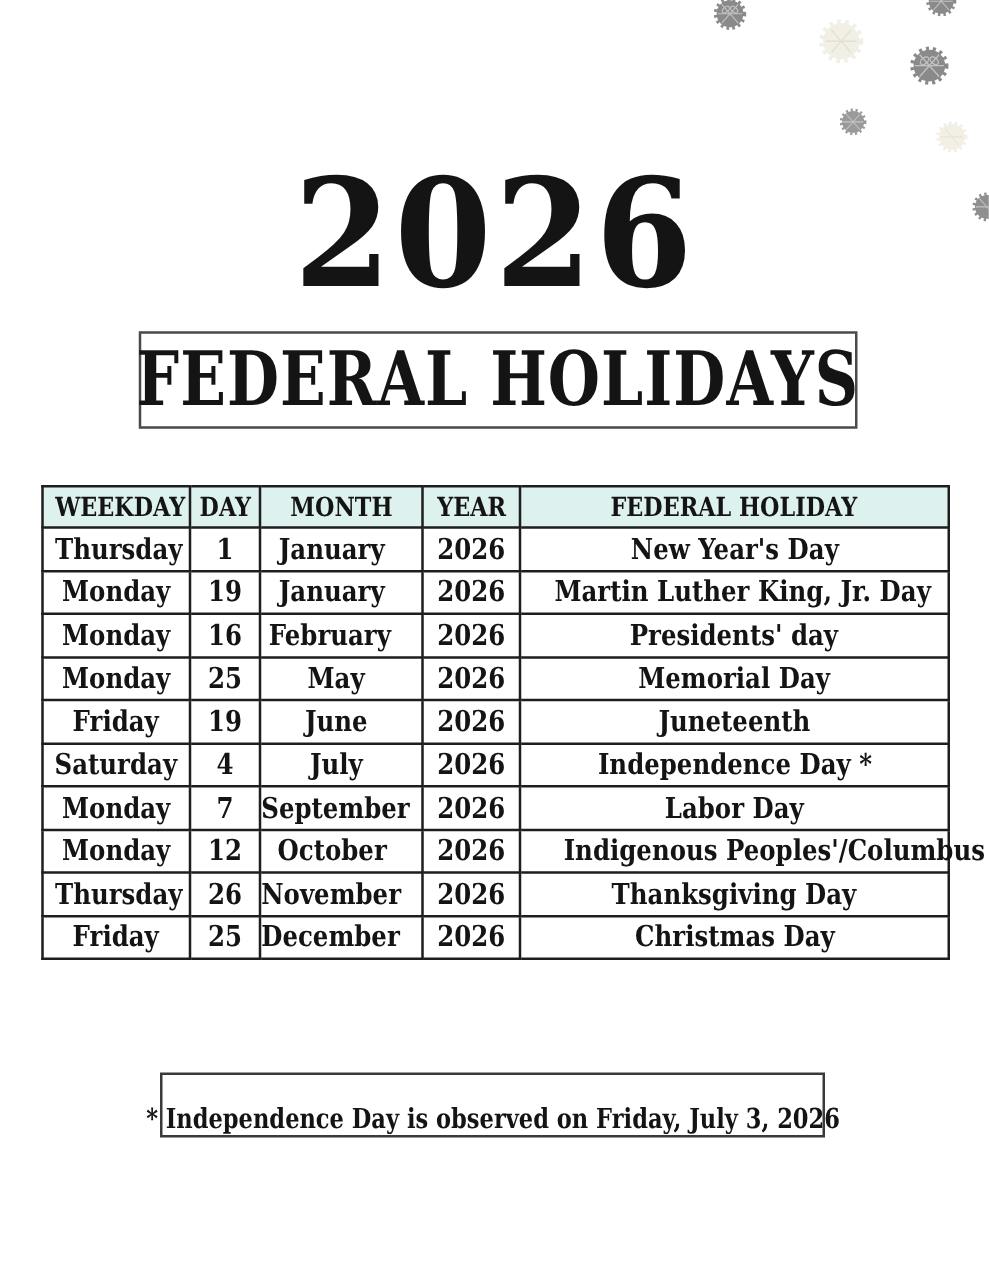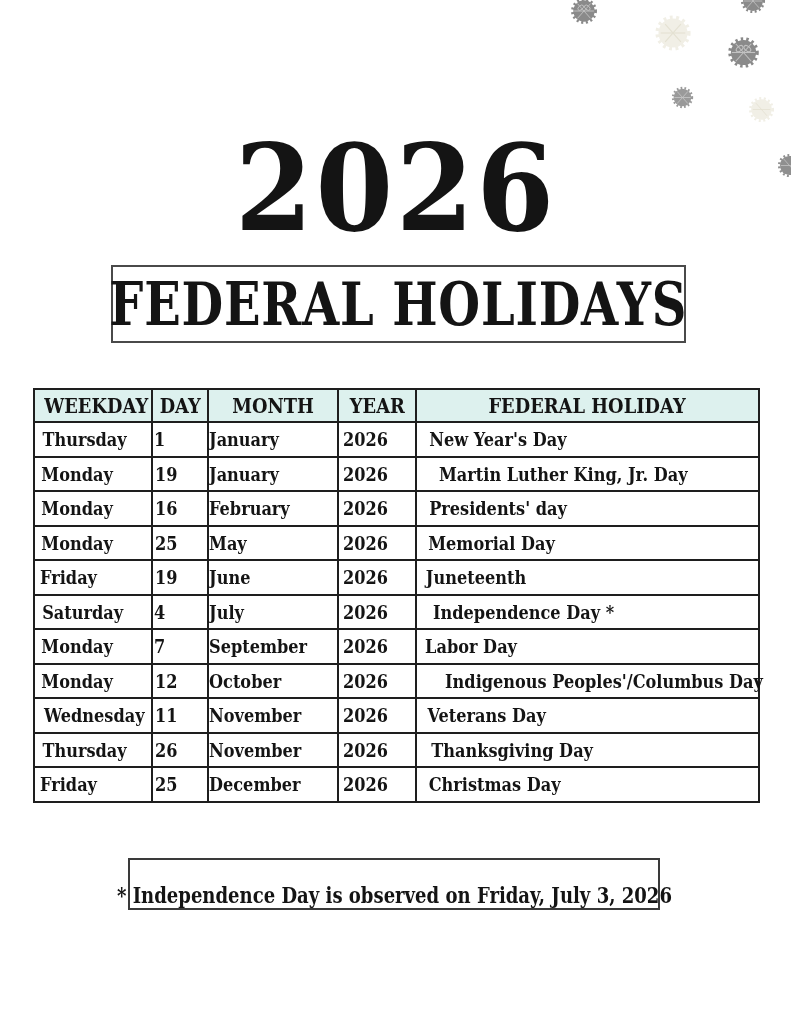--- a/index.html
+++ b/index.html
@@ -44,21 +44,21 @@
     border-radius:30px;
   }
   table.holidays th,table.holidays td{
     border:2px solid #1e1e1e;
     padding:0;overflow:visible;white-space:nowrap;
     font-weight:bold;
   }
   table.holidays thead tr{height:33px;background:var(--header-bg,#ddf1ee);}
   table.holidays tbody tr{height:34.5px;}
   table.holidays th{font-size:21px;text-align:center;}
-  table.holidays td{font-size:19px;text-align:left;}
+  table.holidays td{font-size:23px;text-align:center;}
   .w-col0{width:118px;} .w-col1{width:56px;} .w-col2{width:130px;} .w-col3{width:78px;} .w-col4{width:343px;}
   td.col2{text-align:left;padding-left:10px;}
   .cnd{display:inline-block;transform:scaleX(.85);transform-origin:center;}
   td.col2 .cnd{transform-origin:left center;}
   
   .footnote-box{
     position:absolute;left:128px;top:858px;width:528px;height:48px;
     border:2px solid #3a3a3a;
     display:flex;align-items:flex-end;justify-content:center;
     background:#fff;
@@ -228,27 +228,20 @@
           <td class="col4"><span class="cnd">Labor Day</span></td>
         </tr>
         <tr>
           <td class="col0"><span class="cnd">Monday</span></td>
           <td class="col1"><span class="cnd">12</span></td>
           <td class="col2"><span class="cnd">October</span></td>
           <td class="col3"><span class="cnd">2026</span></td>
           <td class="col4"><span class="cnd">Indigenous Peoples'/Columbus Day</span></td>
         </tr>
         <tr>
-          <td class="col0"><span class="cnd">Wednesday</span></td>
-          <td class="col1"><span class="cnd">11</span></td>
-          <td class="col2"><span class="cnd">November</span></td>
-          <td class="col3"><span class="cnd">2026</span></td>
-          <td class="col4"><span class="cnd">Veterans Day</span></td>
-        </tr>
-        <tr>
           <td class="col0"><span class="cnd">Thursday</span></td>
           <td class="col1"><span class="cnd">26</span></td>
           <td class="col2"><span class="cnd">November</span></td>
           <td class="col3"><span class="cnd">2026</span></td>
           <td class="col4"><span class="cnd">Thanksgiving Day</span></td>
         </tr>
         <tr>
           <td class="col0"><span class="cnd">Friday</span></td>
           <td class="col1"><span class="cnd">25</span></td>
           <td class="col2"><span class="cnd">December</span></td>

